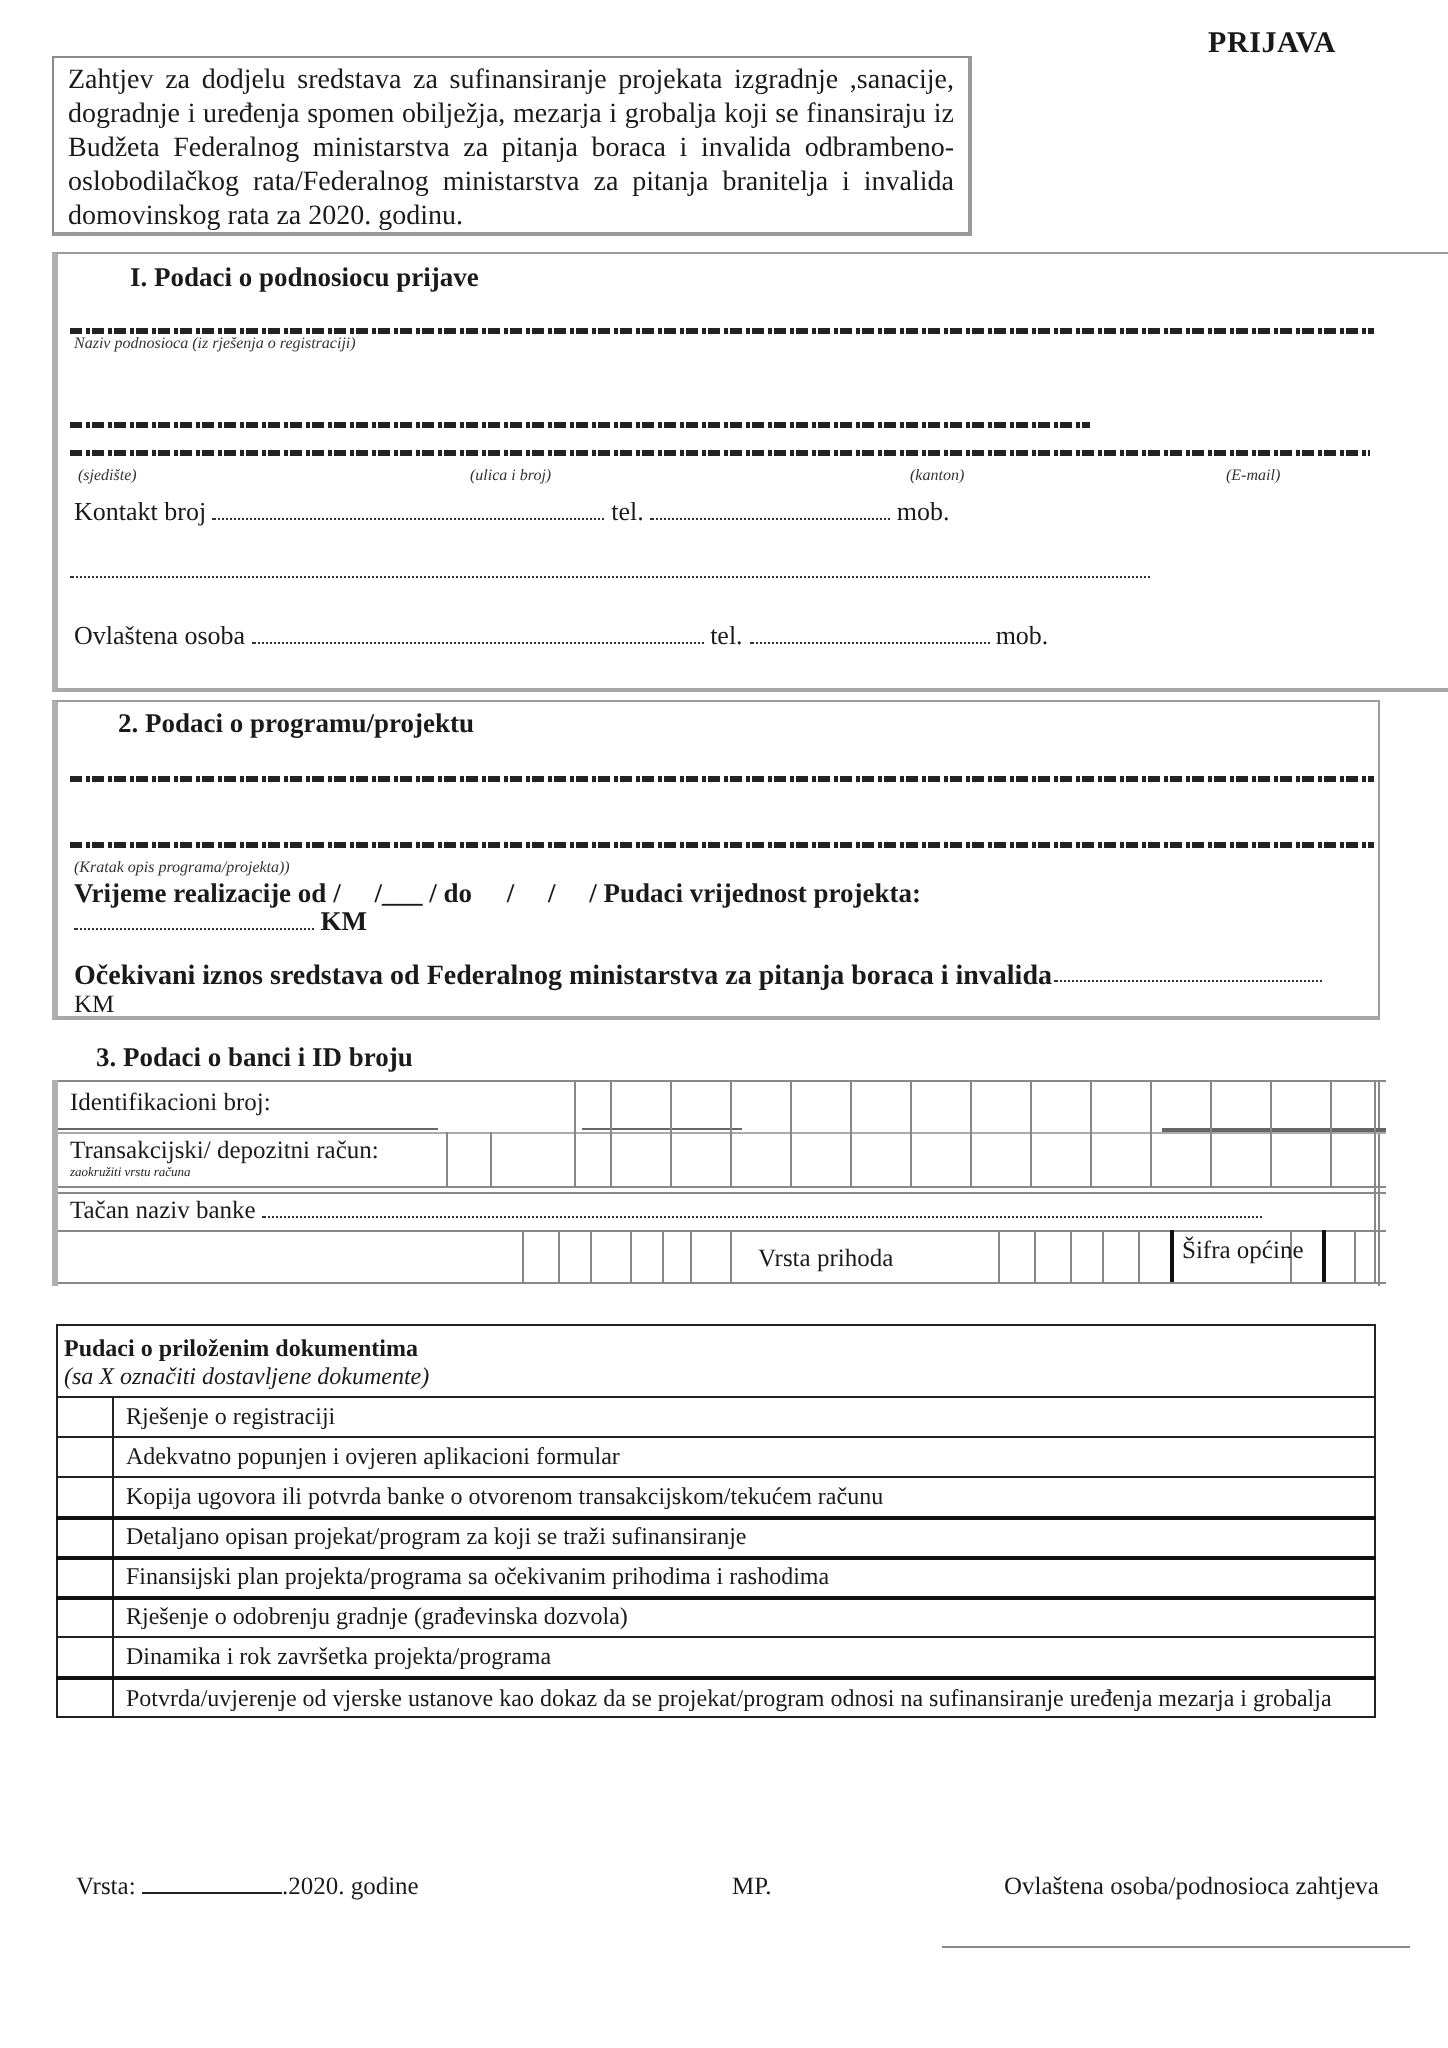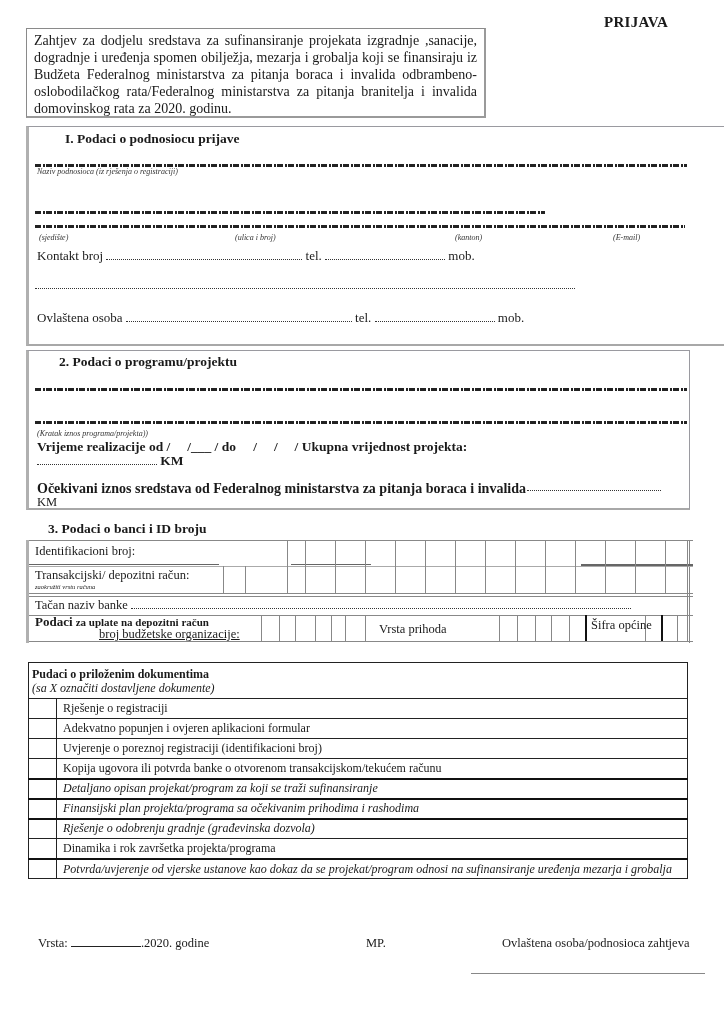--- a/index.html
+++ b/index.html
@@ -40,21 +40,21 @@
     .vline { position: absolute; width: 1px; background: #888; }
     .vline.dark { width: 2px; background: #111; }
     .bank-label { position: absolute; font-size: 12.5px; white-space: nowrap; }
     .tiny { font-size: 6.5px; font-style: italic; }
 
     
     .checklist { left: 28px; top: 662px; width: 660px; border-collapse: collapse; font-size: 12px; }
     .checklist td { border: 1px solid #222; padding: 1px 6px; height: 20px; vertical-align: middle; }
     .checklist td.box { width: 28px; padding: 0; }
     .checklist .head td { border-bottom: 1px solid #222; height: 36px; padding: 2px 3px; line-height: 14px; }
-    .checklist tr.thick td { border-top: 2px solid #111; font-style: italic; }
+    .checklist tr.thick td { border-top: 2px solid #111; }
 
     .footer-text { font-size: 12.5px; white-space: nowrap; }
     .sign-line { left: 471px; top: 973px; width: 234px; height: 1px; background: #888; }
   </style>
 </head>
 <body>
 
 <div class="abs form-type">PRIJAVA</div>
 <div class="abs intro-box">
   <span>Zahtjev za dodjelu sredstava za sufinansiranje projekata izgradnje ,sanacije, dogradnje i uređenja spomen obilježja, mezarja i grobalja koji se finansiraju iz Budžeta Federalnog ministarstva za pitanja boraca i invalida odbrambeno-oslobodilačkog rata/Federalnog ministarstva za pitanja branitelja i invalida domovinskog rata za 2020. godinu.</span>
@@ -90,28 +90,28 @@
     <span class="fill-dots" style="width:120px;"></span>
     <span>mob.</span>
   </div>
 </div>
 
 <div class="abs section-frame sec2">
   <div class="sec-title" style="left:30px; top:3px;">2. Podaci o programu/projektu</div>
 
   <div class="dash-line" style="left:6px; top:37px; width:652px;"></div>
   <div class="dash-line" style="left:6px; top:70px; width:652px;"></div>
-  <div class="caption" style="left:8px; top:78px;">(Kratak iznos programa/projekta))</div>
+  <div class="caption" style="left:8px; top:78px;">(Kratak opis programa/projekta))</div>
 
   <div class="row-text bold" style="left:8px; top:88px; font-size:13.5px;">
     <span>Vrijeme realizacije od</span>
     <span style="white-space:pre;">/     /___ /</span>
     <span>do</span>
     <span style="white-space:pre; margin-left:14px;">/     /     /</span>
-    <span>Ukupna vrijednost projekta:</span>
+    <span>Pudaci vrijednost projekta:</span>
   </div>
   <div class="row-text" style="left:8px; top:102px;">
     <span class="fill-dots" style="width:120px;"></span>
     <span class="bold" style="font-size:13.5px;">KM</span>
   </div>
 
   <div class="row-text bold" style="left:8px; top:130px; font-size:14px;">Očekivani iznos sredstava od Federalnog ministarstva za pitanja boraca i invalida</div>
   <div class="dot-line" style="left:498px; top:139px; width:134px;"></div>
   <div class="row-text" style="left:8px; top:144px; font-size:12.5px;">KM</div>
 </div>
@@ -168,25 +168,20 @@
   <div class="bank-row" style="top:26px; height:27px;"></div>
 
   <div class="bank-label" style="left:6px; top:28px;">Transakcijski/ depozitni račun:</div>
   <div class="bank-label tiny" style="left:6px; top:43px;">zaokružiti vrstu računa</div>
 
   <div class="bank-label" style="left:6px; top:58px;">
     <span>Tačan naziv banke</span>
     <span class="fill-dots" style="width:500px;"></span>
   </div>
 
-  <div class="bank-label" style="left:6px; top:76px; line-height:12px;">
-    <span class="bold" style="font-size:13px;">Podaci</span>
-    <span class="bold" style="font-size:11px;">za uplate na depozitni račun</span><br>
-    <span style="margin-left:64px; text-decoration:underline;">broj budžetske organizacije:</span>
-  </div>
   <div class="bank-label" style="left:350px; top:82px;">Vrsta prihoda</div>
   <div class="bank-label" style="left:562px; top:78px;">Šifra općine</div>
 </div>
 
 <table class="abs checklist">
   <tbody>
       <tr class="head">
     <td colspan="2">
       <span class="bold">Pudaci o priloženim dokumentima</span><br>
       <i>(sa X označiti dostavljene dokumente)</i>
@@ -195,24 +190,20 @@
   <tr>
         <td class="box"></td>
         <td>Rješenje o registraciji</td>
       </tr>
   <tr>
         <td class="box"></td>
         <td>Adekvatno popunjen i ovjeren aplikacioni formular</td>
       </tr>
   <tr>
         <td class="box"></td>
-        <td>Uvjerenje o poreznoj registraciji (identifikacioni broj)</td>
-      </tr>
-  <tr>
-        <td class="box"></td>
         <td>Kopija ugovora ili potvrda banke o otvorenom transakcijskom/tekućem računu</td>
       </tr>
   <tr class="thick">
         <td class="box"></td>
         <td>Detaljano opisan projekat/program za koji se traži sufinansiranje</td>
       </tr>
   <tr class="thick">
         <td class="box"></td>
         <td>Finansijski plan projekta/programa sa očekivanim prihodima i rashodima</td>
       </tr>

